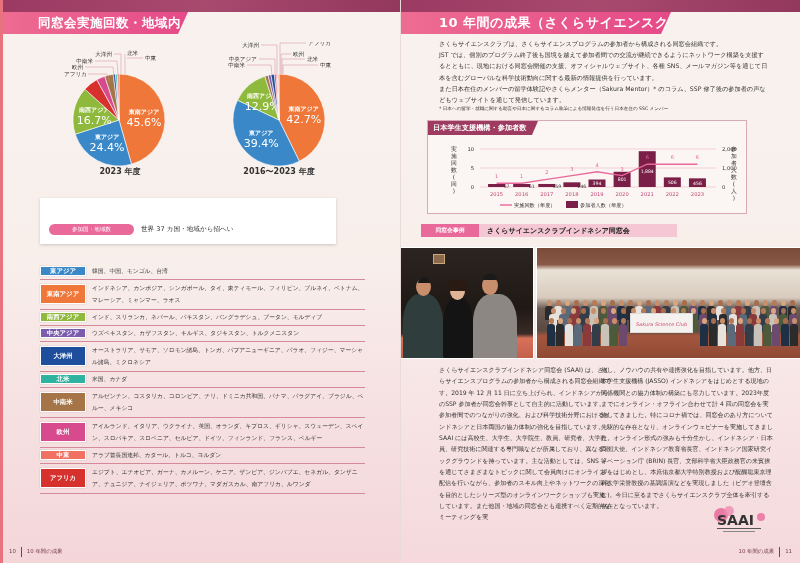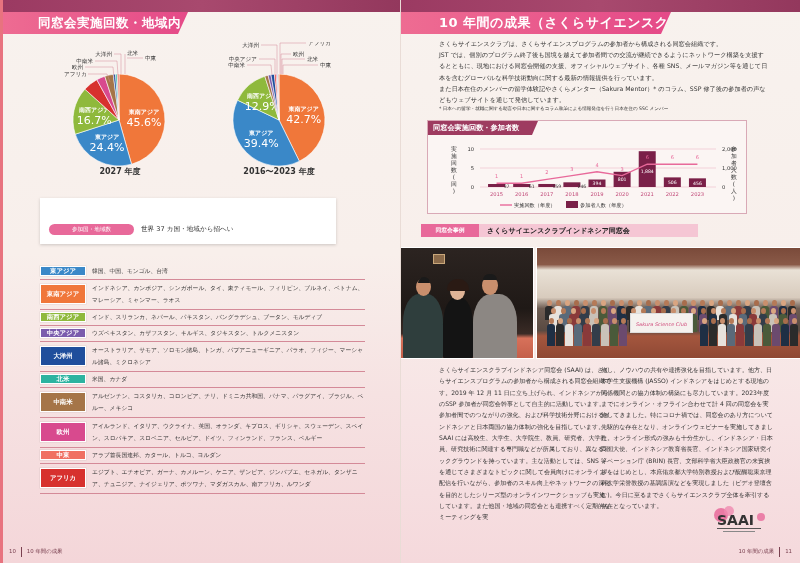--- a/index.html
+++ b/index.html
@@ -90,21 +90,21 @@
   }
   .chart-box svg { position: absolute; left: 0; top: 0; }
   .axis-txt { font-size: 5.2px; fill: #333; }
   .year-txt { font-size: 5.2px; fill: #c24a79; }
   .bar-val { font-size: 4.6px; fill: #fff; }
   .bar-val-dark { font-size: 4.6px; fill: #333; }
   .line-val { font-size: 5px; fill: #e8699a; }
   .vert-lbl { font-size: 5.8px; fill: #333; }
 
   .case-strip {
-    position: absolute; left: 20px; top: 224px; width: 277px; height: 13px;
+    position: absolute; left: 20px; top: 224px; width: 256px; height: 13px;
     background: #f5c6d4; display: flex; align-items: center;
   }
   .case-tag {
     width: 58px; height: 13px; background: #e8699a; color: #fff;
     font-size: 5.8px; font-weight: bold; text-align: center; line-height: 13px;
   }
   .case-title { font-size: 7px; font-weight: bold; color: #222; margin-left: 8px; }
 
   .photo { position: absolute; overflow: hidden; border: 1px solid #fff; }
   .photo-1 {
@@ -162,21 +162,21 @@
           <polyline points="52,19 74,19 75,33" fill="none" stroke="#d48a98" stroke-width="0.5"></polyline>
           <text x="50" y="21" class="leader" text-anchor="end">中南米</text>
           <polyline points="71,12 78,12 78,32" fill="none" stroke="#d48a98" stroke-width="0.5"></polyline>
           <text x="69" y="14" class="leader" text-anchor="end">大洋州</text>
           <polyline points="82,12 82,32" fill="none" stroke="#d48a98" stroke-width="0.5"></polyline>
           <text x="84" y="13" class="leader" text-anchor="start">北米</text>
           <polyline points="84,16 100,16" fill="none" stroke="#d48a98" stroke-width="0.5"></polyline>
           <text x="102" y="18" class="leader" text-anchor="start">中東</text>
         </svg>
       </div>
-    <div class="pie-caption" style="left:37px; top:166px;">2027 年度</div>
+    <div class="pie-caption" style="left:37px; top:166px;">2023 年度</div>
 
     <div class="pie-wrap" id="pie2" style="left:200px; top:42px;">
         <svg width="160" height="124">
           <path d="M76,78 L76,32 A46,46 0 0 1 96.36687862778948,119.24548769212086 Z" fill="#f0773a" stroke="#fff" stroke-width="0.6"></path>
           <text x="100.63758268617136" y="69.24852024413984" text-anchor="middle" class="pie-lbl-sm">東南アジア</text>
           <text x="100.63758268617136" y="81.24852024413984" text-anchor="middle" class="pie-lbl-lg">42.7%</text>
           <path d="M76,78 L96.36687862778948,119.24548769212086 A46,46 0 0 1 34.50183786906266,58.1530218986759 Z" fill="#3a88c8" stroke="#fff" stroke-width="0.6"></path>
           <text x="58.22295576408912" y="93.00185263339492" text-anchor="middle" class="pie-lbl-sm">東アジア</text>
           <text x="58.22295576408912" y="105.00185263339492" text-anchor="middle" class="pie-lbl-lg">39.4%</text>
           <path d="M76,78 L34.50183786906266,58.1530218986759 A46,46 0 0 1 61.78521825875241,34.25140025042294 Z" fill="#8fb93c" stroke="#fff" stroke-width="0.6"></path>
@@ -267,21 +267,21 @@
     <div class="section-title">10 年間の成果（さくらサイエンスクラブ）</div>
 
     <div class="intro">
       <div>さくらサイエンスクラブは、さくらサイエンスプログラムの参加者から構成される同窓会組織です。</div>
       <div>JST では、個別のプログラム終了後も国境を越えて参加者間での交流が継続できるようにネットワーク構築を支援するとともに、現地における同窓会開催の支援、オフィシャルウェブサイト、各種 SNS、メールマガジン等を通じて日本を含むグローバルな科学技術動向に関する最新の情報提供を行っています。</div>
       <div>また日本在住のメンバーの留学体験記やさくらメンター（Sakura Mentor）* のコラム、SSP 修了後の参加者の声などもウェブサイトを通じて発信しています。</div>
       <div class="note">* 日本への留学・就職に関する助言や日本に関するコラム執筆による情報発信を行う日本在住の SSC メンバー</div>
     </div>
 
     <div class="chart-box">
-      <div class="chart-title">同窓会実施回数・参加者数</div>
+      <div class="chart-title">日本学生支援機構・参加者数</div>
       <svg id="combo-chart" width="320" height="94">
           <line x1="52" x2="288" y1="66" y2="66" stroke="#f1c3cf" stroke-width="0.7"></line>
           <text x="46" y="68" class="axis-txt" text-anchor="end">0</text>
           <text x="294" y="68" class="axis-txt">0</text>
           <line x1="52" x2="288" y1="47" y2="47" stroke="#f1c3cf" stroke-width="0.7"></line>
           <text x="46" y="49" class="axis-txt" text-anchor="end">5</text>
           <text x="294" y="49" class="axis-txt">1,000</text>
           <line x1="52" x2="288" y1="28" y2="28" stroke="#f1c3cf" stroke-width="0.7"></line>
           <text x="46" y="30" class="axis-txt" text-anchor="end">10</text>
           <text x="294" y="30" class="axis-txt">2,000</text>

